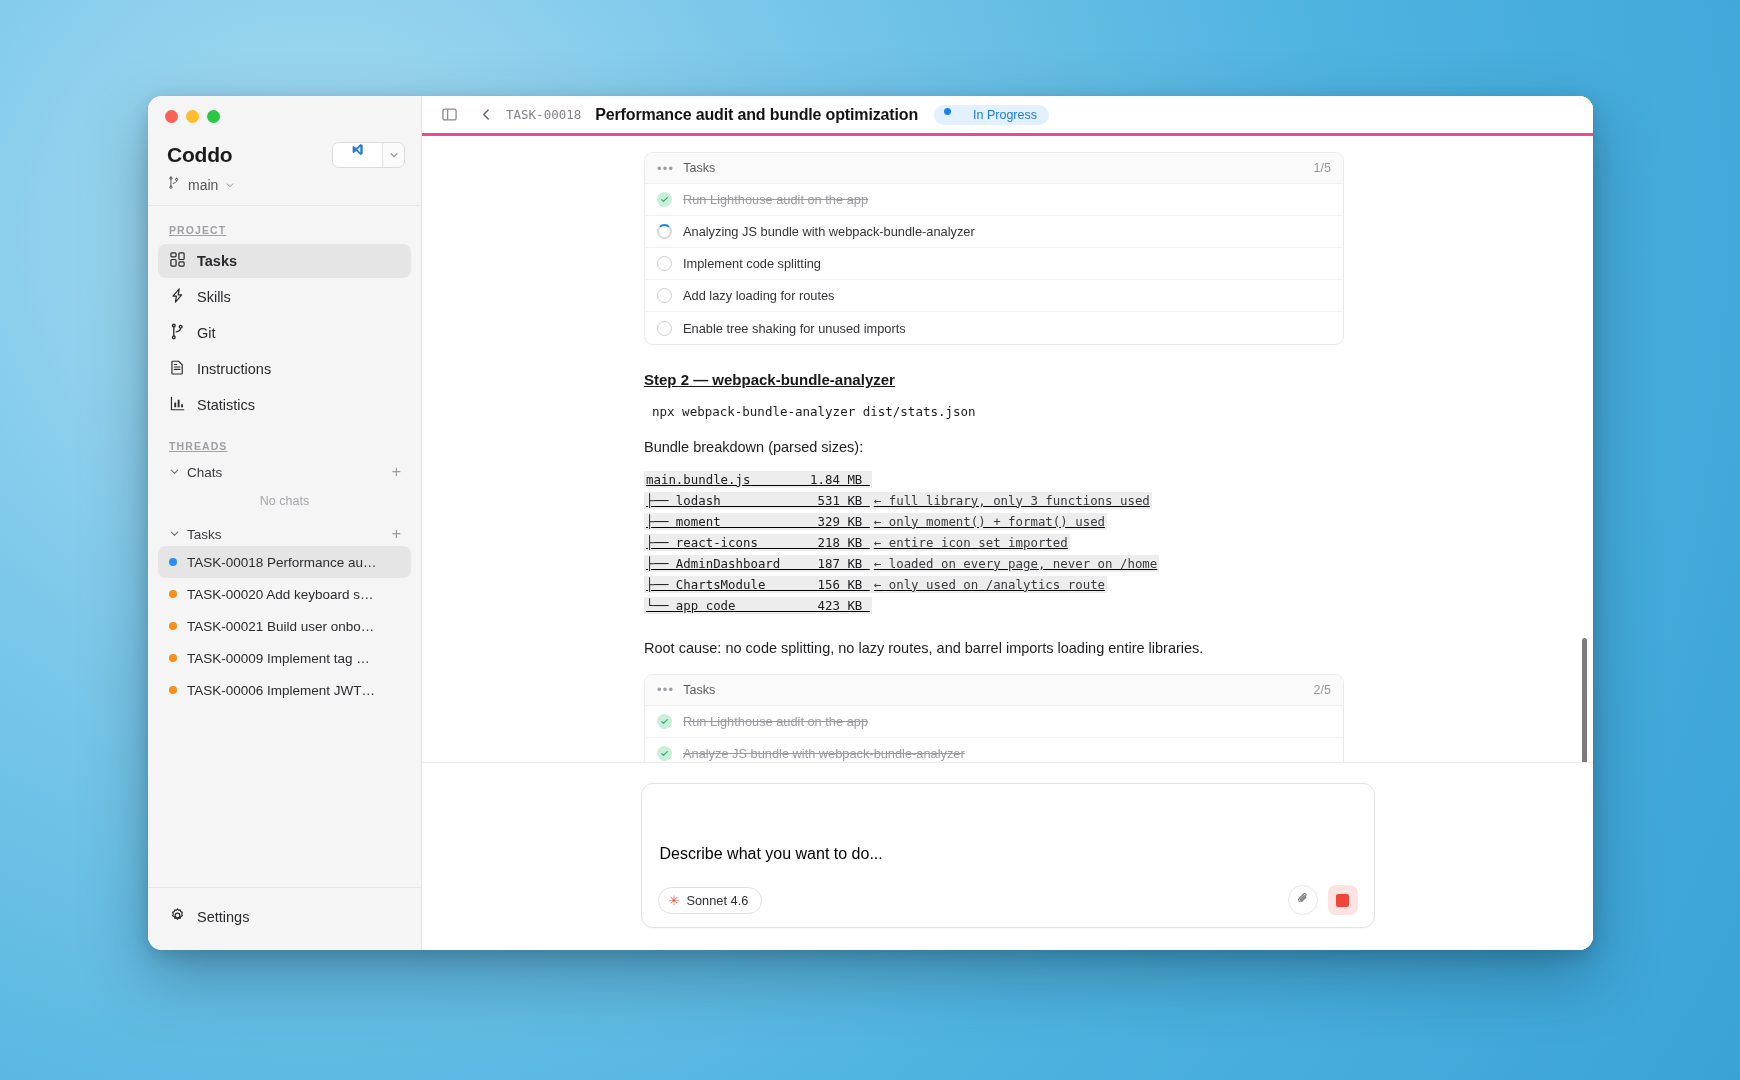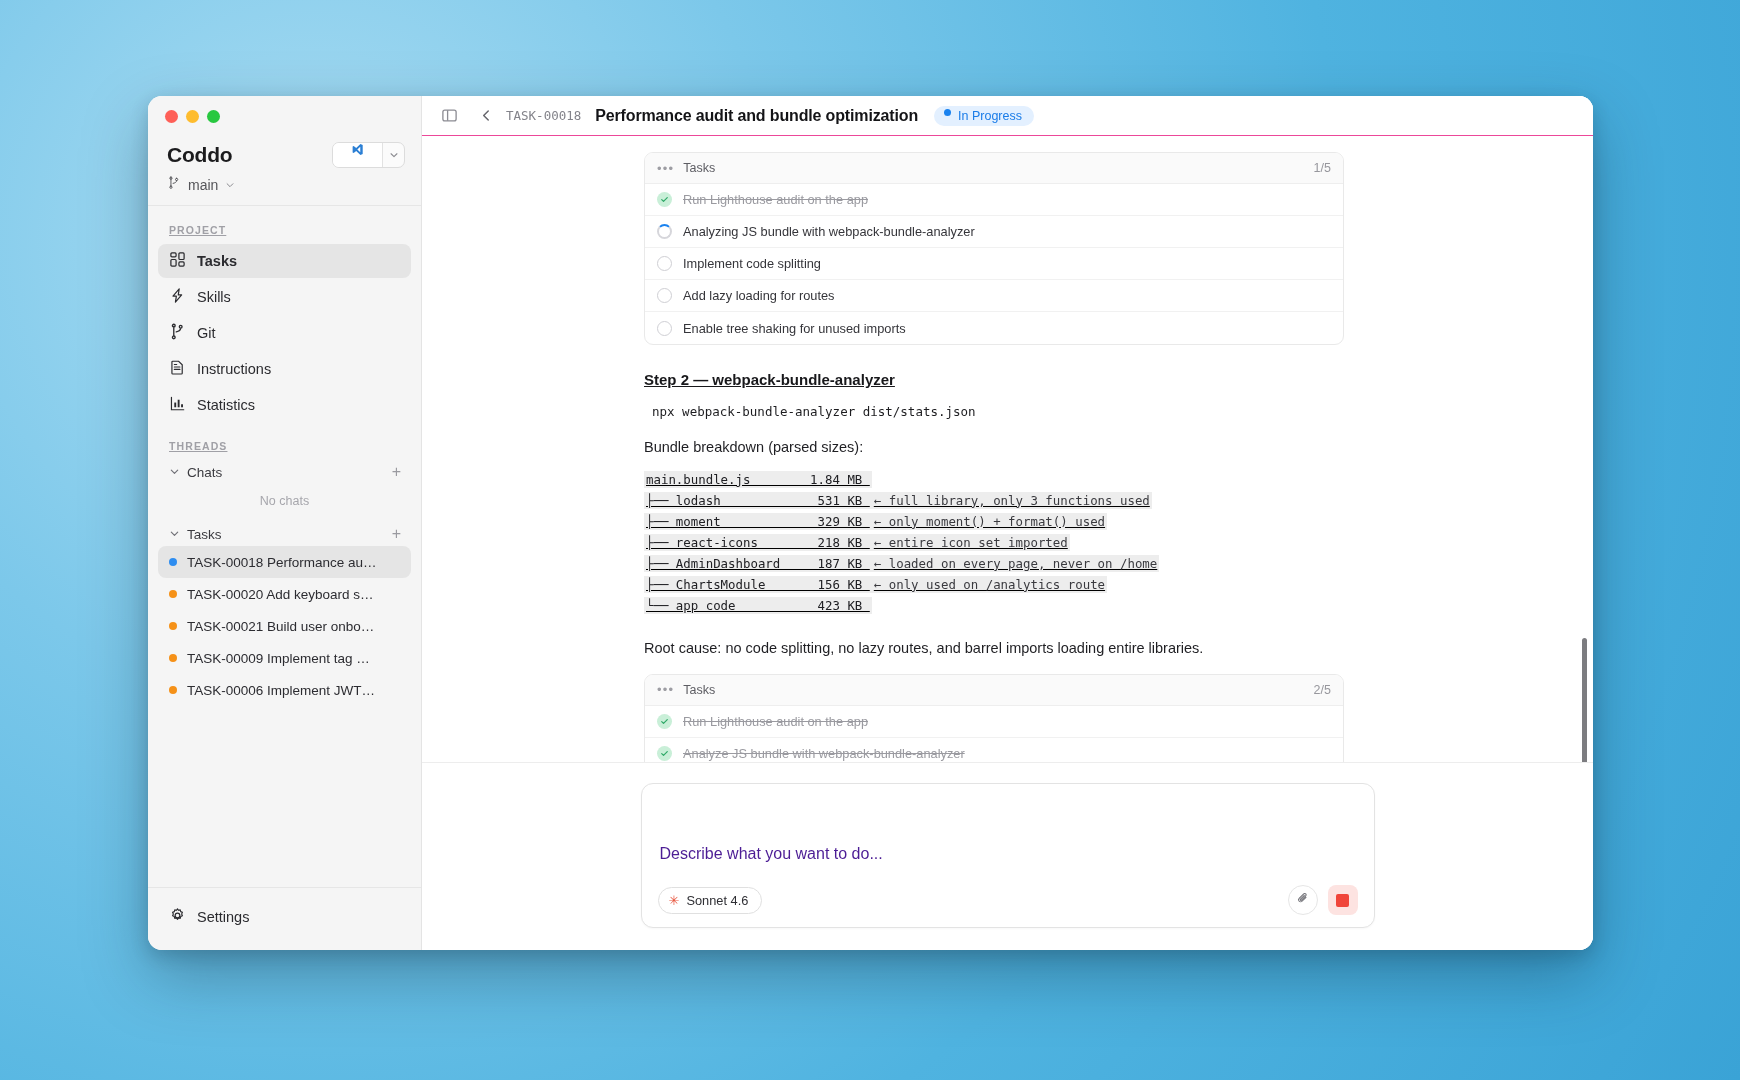--- a/index.html
+++ b/index.html
@@ -99,33 +99,33 @@
   .settings {
     border-top: 1px solid #e6e6e6;
     padding: 12px 10px 14px 10px;
   }
 
   
   .main { flex: 1 1 auto; display: flex; flex-direction: column; min-width: 0; background: #fff; }
   .topbar {
     height: 40px; flex: 0 0 40px;
     display: flex; align-items: center; gap: 0;
-    border-bottom: 1px solid #ec4899;
+    border-bottom: 3px solid #ec4899;
     padding: 0 14px 0 14px;
     background: #fff;
   }
   .panel-toggle { width: 26px; display: flex; align-items: center; justify-content: center; cursor: pointer; }
   .backbtn { width: 28px; display: flex; align-items: center; justify-content: center; color: #67676d; cursor: pointer; font-size: 15px; margin-left: 10px;}
   .taskid {
     font-family: "DejaVu Sans Mono", monospace;
     font-size: 12.5px; color: #83838a; margin-left: 6px;
   }
   .tasktitle { font-size: 16px; font-weight: 700; color: #141417; margin-left: 14px; letter-spacing: -.15px;}
   .status-badge {
-    margin-left: 16px; display: flex; align-items: flex-start; gap: 7px;
+    margin-left: 16px; display: flex; align-items: flex-start; gap: 22px;
     background: #e3f0ff; color: #1a7ce8; border-radius: 11px;
     padding: 3px 12px 3px 10px; font-size: 12.5px; font-weight: 500;
   }
   .status-badge .sdot { width: 7px; height: 7px; border-radius: 50%; background: #1a82ef; }
 
   .scrollwrap { flex: 1 1 auto; position: relative; overflow: hidden; }
   .content { padding: 16px 0 0 0; }
   .col { width: 700px; margin-left: 222px; }
 
   
@@ -179,21 +179,21 @@
   .composer-area {
     flex: 0 0 auto; border-top: 1px solid #ededed;
     padding: 20px 0 22px 0; display: flex; justify-content: center;
     background: #fff;
   }
   .composer {
     width: 734px; border: 1px solid #e3e3e3; border-radius: 12px;
     background: #fff; padding: 16px 16px 12px 16px;
     box-shadow: 0 1px 2px rgba(0,0,0,.03);
   }
-  .composer .ph { font-size: 16px; color: #4c1d95; padding: 2px 2px 22px 2px; cursor: text; margin-top: 43px; }
+  .composer .ph { font-size: 16px; color: #000000; padding: 2px 2px 22px 2px; cursor: text; margin-top: 43px; }
   .composer .row { display: flex; align-items: center; }
   .model-chip {
     display: flex; align-items: center; gap: 7px;
     border: 1px solid #e0e0e0; border-radius: 16px;
     padding: 5px 13px 5px 10px; font-size: 12.8px; color: #2f2f34;
     background: #fff; cursor: pointer;
   }
   .spark { color: #e8563f; font-size: 13px; line-height: 1; }
   .rowspacer { flex: 1; }
   .iconbtn {

